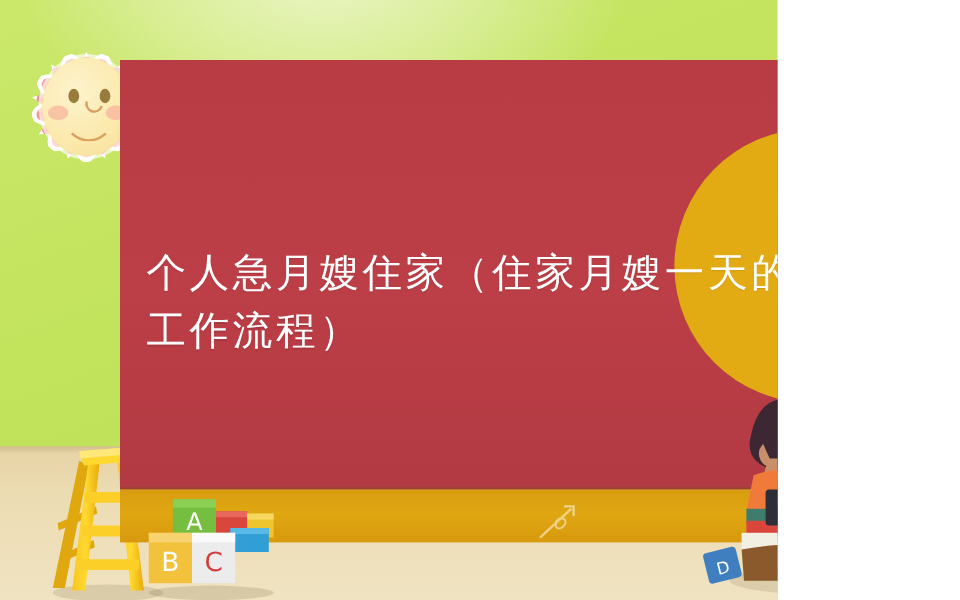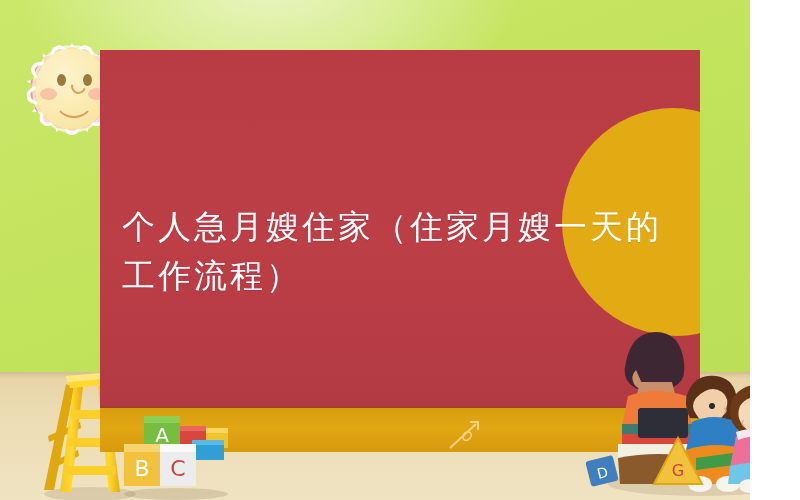--- a/index.html
+++ b/index.html
@@ -2,21 +2,21 @@
 <html><head>
 <meta charset="utf-8">
 <style>
   html, body {
     margin: 0;
     padding: 0;
     background: #ffffff;
   }
   #stage {
     position: relative;
-    width: 750px;
+    width: 648px;
     height: 500px;
     overflow: hidden;
     font-family: "DejaVu Sans", sans-serif;
   }
 
   
   .bg-green {
     position: absolute;
     left: 0; top: 0;
     width: 800px; height: 500px;

